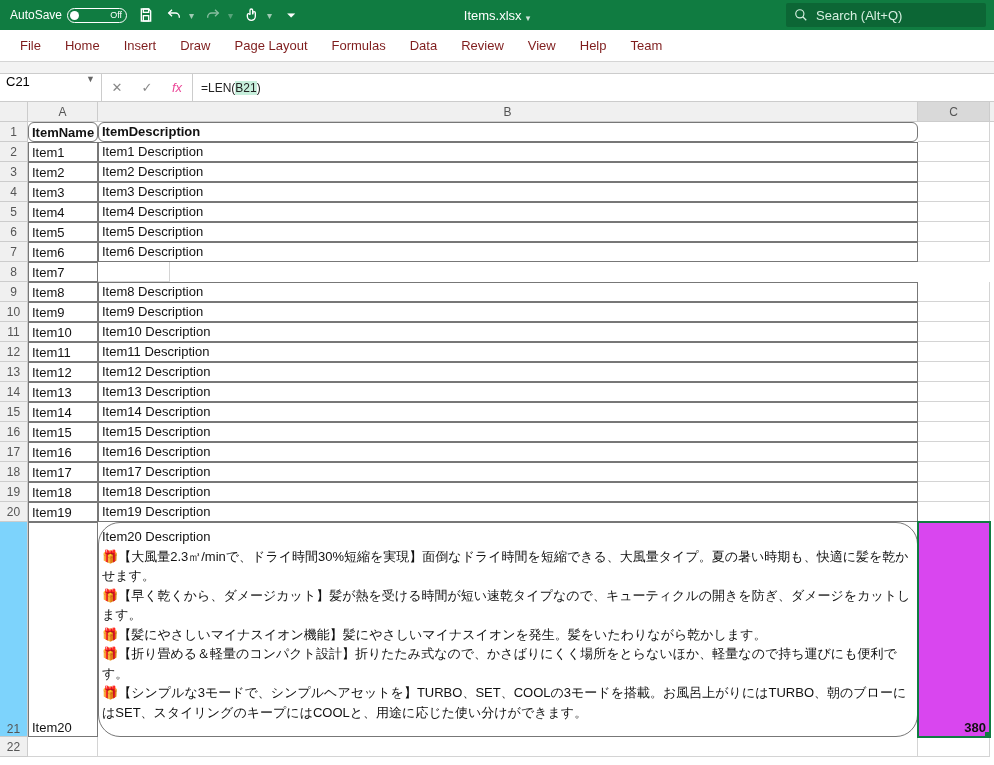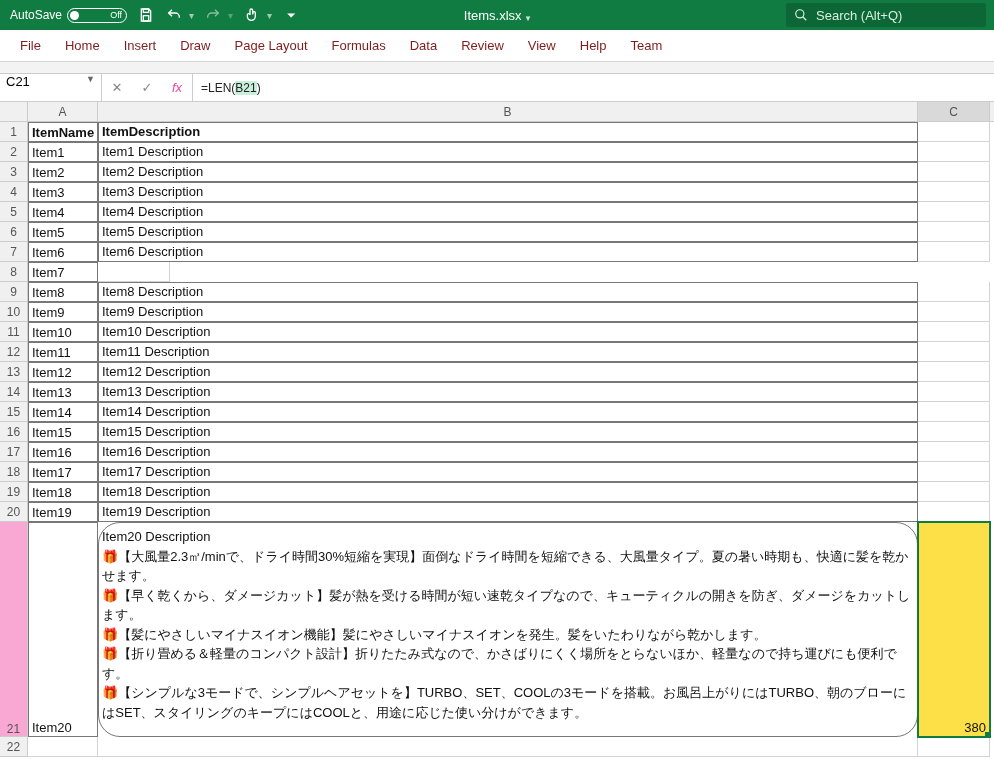--- a/index.html
+++ b/index.html
@@ -89,35 +89,36 @@
   .colB { width: 820px; }
   .colC { width: 72px; }
 
   .rows { display: flex; flex-direction: column; }
   .row { display: flex; min-height: 20px; }
   .rowh {
     width: 28px; background: #f0f0f0; border-right: 1px solid #ccc; border-bottom: 1px solid #ccc;
     display: flex; align-items: center; justify-content: center; font-size: 12px; color: #555;
     flex-shrink: 0;
   }
-  .rowh.active { background: #f9a8d4; }
+  .rowh.active { background: #7dd3fc; }
   .cell {
     border-right: 1px solid #d4d4d4; border-bottom: 1px solid #d4d4d4;
     font-size: 13px; color: #111; padding: 1px 3px; overflow: hidden;
     display: flex; align-items: center;
   }
-  .cell.bold { font-weight: bold; }
+  .cell.bold { font-weight: bold; border-radius: 6px; }
   .cell.border { border: 1px solid #777; }
   .cell.cB { align-items: flex-start; }
   .row.tall .cell { align-items: flex-end; }
   .row.tall .cell.cB { align-items: flex-start; }
   .cell.cC { justify-content: flex-end; }
   .cC.selected {
-    outline: 2px solid #107C41; outline-offset: -1px; background: #fde047;
+    outline: 2px solid #107C41; outline-offset: -1px; background: #d946ef;
     position: relative;
+    font-weight: bold;
   }
   .cC.selected::after {
     content: ""; position: absolute; right: -2px; bottom: -2px;
     width: 6px; height: 6px; background: #107C41;
   }
   .multiline { white-space: normal; line-height: 1.5; padding: 4px 3px; }
   .svgicon { width: 16px; height: 16px; }
 </style>
 </head>
 <body>

